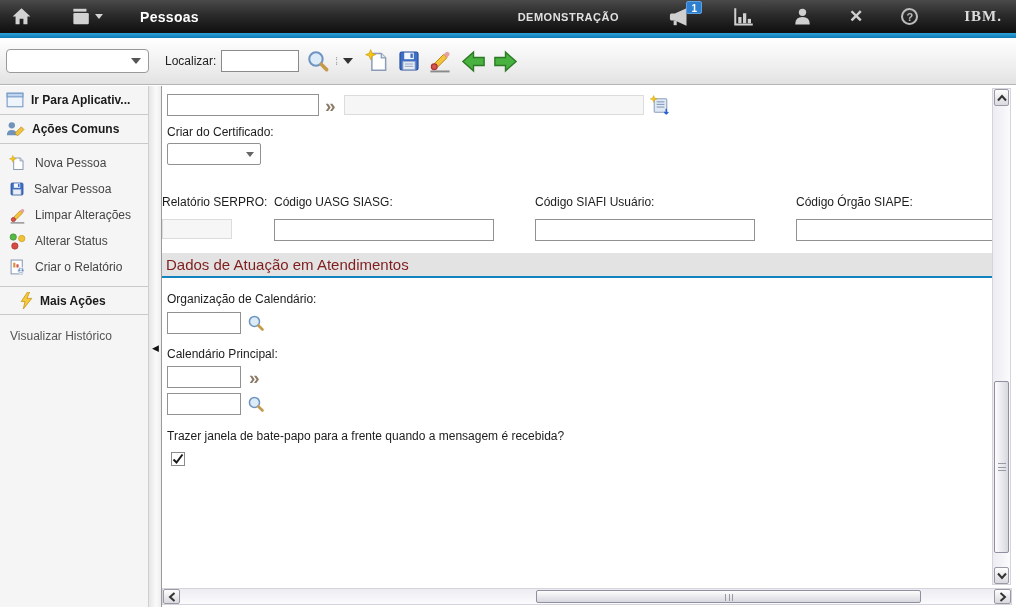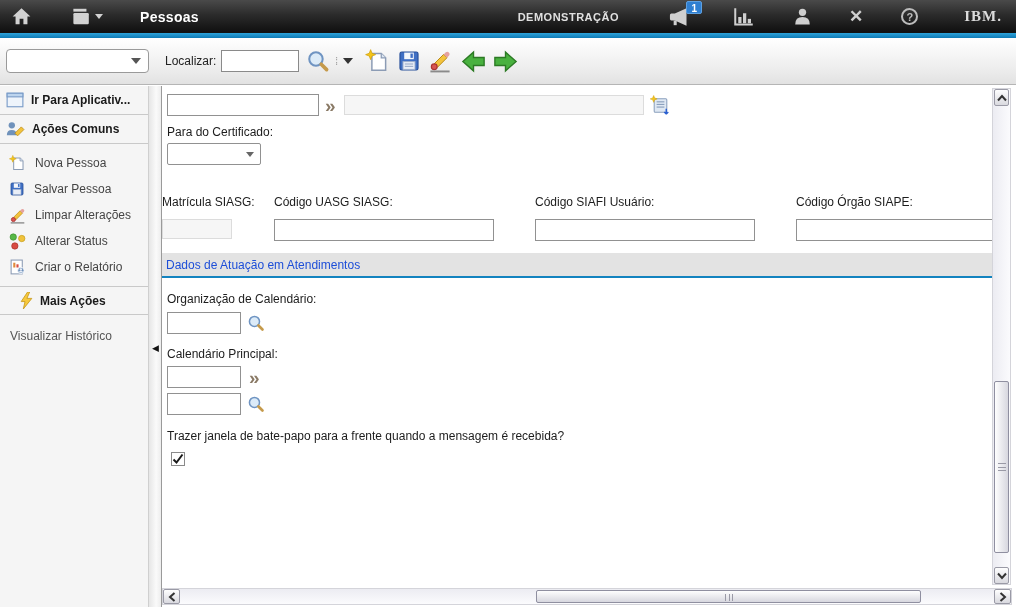--- a/index.html
+++ b/index.html
@@ -68,21 +68,21 @@
     border-radius:2px; background:#fff; display:flex; align-items:center; justify-content:flex-end;
     padding-right:6px; cursor:pointer; }
   .codigos { margin-top:30px; display:flex; }
   .codigos .col0 { width:112px; }
   .codigos .col1 { width:261px; }
   .codigos .col2 { width:261px; }
   .codigos .col3 { flex:1; }
   .codigos input { margin-top:10px; }
   .section-hdr { margin-top:12px; height:25px; background:#e3e3e3; border-bottom:2px solid #1383bf;
     display:flex; align-items:center; padding-left:4px; }
-  .section-hdr span { font-size:12px; color:#1d4ed8; }
+  .section-hdr span { font-size:15px; color:#7f1d1d; }
   .lk-row { display:flex; align-items:center; margin-left:5px; }
   .lk-row .txt-input { width:74px; }
   .lk-icon { margin-left:6px; display:flex; align-items:center; cursor:pointer; }
   .question { font-size:12px; color:#1c1c1c; margin:14px 0 0 5px; }
   .checkbox { margin:9px 0 0 9px; width:14px; height:14px; background:#fff; border:1px solid #8a8a8a;
     display:flex; align-items:center; justify-content:center; cursor:pointer; }
 
   
   .vscroll { position:absolute; left:992px; top:88px; width:19px; height:497px;
     background:linear-gradient(to right,#ececf2,#fbfbfd); border:1px solid #d4d4da; }
@@ -298,29 +298,29 @@
             <rect x="4" y="3.5" width="12" height="13" rx="1" fill="#dfe8f3" stroke="#8ba0bd"></rect>
             <line x1="6.3" y1="6.5" x2="13.7" y2="6.5" stroke="#8ba0bd" stroke-width="1.1"></line>
             <line x1="6.3" y1="9" x2="13.7" y2="9" stroke="#8ba0bd" stroke-width="1.1"></line>
             <line x1="6.3" y1="11.5" x2="13.7" y2="11.5" stroke="#8ba0bd" stroke-width="1.1"></line>
             <path d="M3.5 0.5 L4.4 2.8 L6.8 3.7 L4.4 4.6 L3.5 7 L2.6 4.6 L0.2 3.7 L2.6 2.8 Z" fill="#f5c518" stroke="#d2a20c" stroke-width="0.5"></path>
             <path d="M15.5 13 V18 M15.5 18 L13.6 16.1 M15.5 18 L17.4 16.1" stroke="#2a5fd0" stroke-width="1.4" fill="none"></path>
           </svg>
       </span>
     </div>
 
-    <label class="fld-label" style="margin:9px 0 0 5px">Para do Certificado:</label>
+    <label class="fld-label" style="margin:9px 0 0 5px">Criar do Certificado:</label>
     <div class="dd-combo">
       <span style="flex:1;font-size:12px;padding-left:3px"></span>
       <span class="caret-down" style="border-top-color:#666;border-left-width:4px;border-right-width:4px;border-top-width:5px"></span>
     </div>
 
     <div class="codigos">
       <div class="col0">
-        <label class="fld-label">Matrícula SIASG:</label>
+        <label class="fld-label">Relatório SERPRO:</label>
         <input class="txt-input ro-input" style="width: 70px; height: 20px;" readonly="" value="">
       </div>
       <div class="col1">
         <label class="fld-label">Código UASG SIASG:</label>
         <input class="txt-input" style="width: 220px;" value="">
       </div>
       <div class="col2">
         <label class="fld-label">Código SIAFI Usuário:</label>
         <input class="txt-input" style="width: 220px;" value="">
       </div>

